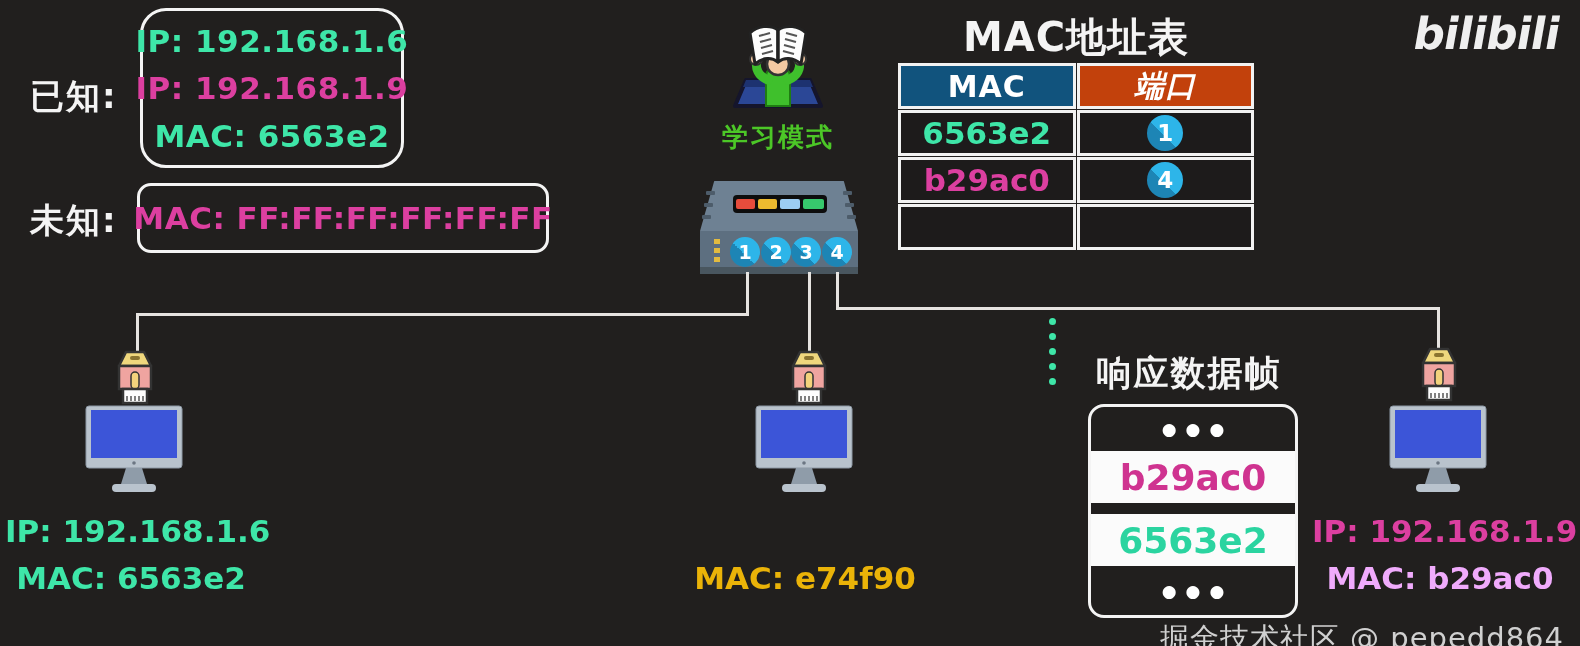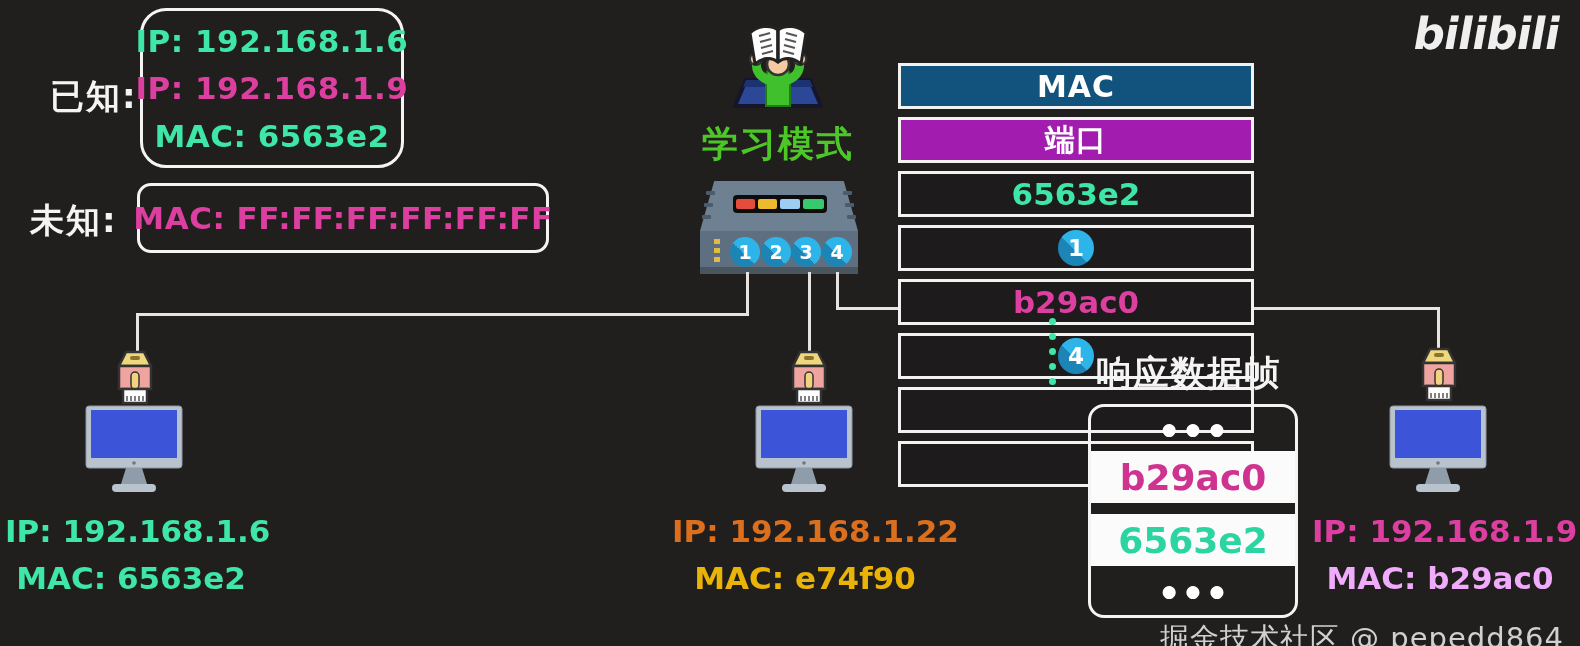--- a/index.html
+++ b/index.html
@@ -13,21 +13,21 @@
 
   
   .side-label{font-size:34px;font-weight:bold;color:#f4f4f4;letter-spacing:2px;}
   .round-box{
     border:3px solid #f4f4f4;border-radius:26px;background:transparent;
     display:flex;flex-direction:column;justify-content:space-evenly;align-items:center;
   }
   .box-line{font-size:31px;font-weight:bold;letter-spacing:.5px;white-space:nowrap;}
 
   
-  .learning-label{font-size:36px;font-weight:bold;text-align:center;letter-spacing:2px;}
+  .learning-label{font-size:26px;font-weight:bold;text-align:center;letter-spacing:2px;}
 
   
   .switch{width:158px;height:93px;}
   .sw-top{position:absolute;left:0;top:0;width:158px;height:50px;background:#6e8193;
     clip-path:polygon(9% 0,91% 0,100% 100%,0 100%);}
   .sw-notch{position:absolute;width:9px;height:4px;background:#4d5c6a;border-radius:1px;}
   .sw-panel{position:absolute;left:33px;top:14px;width:94px;height:18px;background:#0d0d0d;
     border-radius:4px;display:flex;align-items:center;gap:3px;padding:0 3px;box-sizing:border-box;}
   .sw-bar{height:10px;border-radius:2px;}
   .sw-front{position:absolute;left:0;top:50px;width:158px;height:36px;background:#5d6f80;}
@@ -36,21 +36,21 @@
   .port-badge{position:absolute;width:30px;height:30px;border-radius:50%;
     background:linear-gradient(225deg,#2db5e9 55%,#1d85b5 55%);
     display:flex;align-items:center;justify-content:center;
     color:#fff;font-size:19px;font-weight:bold;}
 
   
   .cable{position:absolute;background:#e6e3e0;}
 
   
   .table-title{font-size:40px;font-weight:bold;color:#f4f4f4;text-align:center;letter-spacing:1px;}
-  .mac-table{display:grid;grid-template-columns:1fr;gap:8px;width:356px;}
+  .mac-table{display:grid;grid-template-columns:1fr 1fr;gap:1px;width:356px;}
   .mt-cell{border:3px solid #f2f2f2;height:40px;display:flex;align-items:center;justify-content:center;
     background:#1d1b1b;}
   .mt-head{font-size:30px;font-weight:bold;color:#fff;letter-spacing:1px;}
   .mt-mac{font-size:31px;font-weight:bold;}
   .tbl-port-badge{width:36px;height:36px;border-radius:50%;
     background:linear-gradient(225deg,#2db5e9 55%,#1d85b5 55%);
     display:flex;align-items:center;justify-content:center;color:#fff;font-size:23px;font-weight:bold;}
 
   
   .channel-name{font-size:31px;color:#e3e3e3;letter-spacing:2px;}
@@ -72,21 +72,21 @@
   .pc-text{font-size:31px;font-weight:bold;text-align:center;white-space:nowrap;}
 
   
   .watermark{font-size:29px;color:#d0d0d0;letter-spacing:1px;}
 </style>
 </head>
 <body>
 
 <div id="stage">
 
-  <div class="abs side-label" style="left:30px;top:74px;margin-left:20px;">已知:</div>
+  <div class="abs side-label" style="left:30px;top:74px;">已知:</div>
   <div class="abs round-box" style="left:140px;top:8px;width:258px;height:154px;">
     <div class="box-line" style="color: rgb(62, 230, 168);">IP: 192.168.1.6</div>
     <div class="box-line" style="color: rgb(220, 63, 160);">IP: 192.168.1.9</div>
     <div class="box-line" style="color: rgb(62, 230, 168);">MAC: 6563e2</div>
   </div>
 
   <div class="abs side-label" style="left:30px;top:198px;">未知:</div>
   <div class="abs round-box" style="left:137px;top:183px;width:406px;height:64px;border-radius:14px;">
     <div class="box-line" style="color: rgb(220, 63, 160);">MAC: FF:FF:FF:FF:FF:FF</div>
   </div>
@@ -134,23 +134,24 @@
   </div>
 
   <div class="cable" style="left:746px;top:272px;width:3px;height:43px;"></div>
   <div class="cable" style="left:136px;top:313px;width:613px;height:3px;"></div>
   <div class="cable" style="left:136px;top:313px;width:3px;height:42px;"></div>
   <div class="cable" style="left:808px;top:272px;width:3px;height:80px;"></div>
   <div class="cable" style="left:836px;top:272px;width:3px;height:37px;"></div>
   <div class="cable" style="left:836px;top:307px;width:604px;height:3px;"></div>
   <div class="cable" style="left:1437px;top:307px;width:3px;height:42px;"></div>
 
+  <div class="abs table-title" style="left:898px;top:10px;width:356px;">MAC地址表</div>
   <div class="abs mac-table" style="left:898px;top:63px;">
     <div class="mt-cell mt-head" style="background:#11537d;">MAC</div>
-    <div class="mt-cell mt-head" style="background:#a21caf;">端口</div>
+    <div class="mt-cell mt-head" style="background:#c2410c;font-style:italic;">端口</div>
 
     <div class="mt-cell mt-mac" style="color: rgb(62, 230, 168);">6563e2</div>
     <div class="mt-cell">
       <span class="tbl-port-badge">1</span>
     </div>
 
     <div class="mt-cell mt-mac" style="color: rgb(220, 63, 160);">b29ac0</div>
     <div class="mt-cell">
       <span class="tbl-port-badge">4</span>
     </div>
@@ -204,21 +205,20 @@
     <rect x="10" y="39" width="24" height="14" fill="#fdfdfd" stroke="#333" stroke-width="2.5"></rect>
     <path d="M14 46 v5 M18 46 v5 M22 46 v5 M26 46 v5 M30 46 v5" stroke="#555" stroke-width="1.5"></path>
   </svg>
   <svg class="abs" style="left:752px;top:404px;" width="104" height="92" viewBox="0 0 100 92">
     <rect x="2" y="2" width="96" height="62" rx="3" fill="#b9c3cd" stroke="#8d98a4"></rect>
     <rect x="7" y="6" width="86" height="48" fill="#3c55d8"></rect>
     <circle cx="50" cy="59" r="1.8" fill="#6c7683"></circle>
     <path d="M42 64 L58 64 L63 80 L37 80 Z" fill="#8f9ca9"></path>
     <rect x="28" y="80" width="44" height="8" rx="4" fill="#b9c3cd"></rect>
   </svg>
-  <div class="abs pc-text" style="left: 672px; top: 513px; width: 266px; color: rgb(220, 111, 29);">IP: 192.168.1.22</div>
   <div class="abs pc-text" style="left: 672px; top: 560px; width: 266px; color: #eab308;">MAC: e74f90</div>
 
   <svg class="abs" style="left:1416px;top:347px;" width="46" height="56" viewBox="0 0 44 56">
     <path d="M13 2 h18 l7 14 h-32 Z" fill="#efd77d" stroke="#333" stroke-width="2.5" stroke-linejoin="round"></path>
     <rect x="17" y="6" width="10" height="4" rx="2" fill="#8a7430"></rect>
     <rect x="6" y="16" width="32" height="23" fill="#efa4a0" stroke="#333" stroke-width="2.5"></rect>
     <rect x="18" y="22" width="8" height="17" rx="4" fill="#f2d27c" stroke="#333" stroke-width="1.5"></rect>
     <rect x="10" y="39" width="24" height="14" fill="#fdfdfd" stroke="#333" stroke-width="2.5"></rect>
     <path d="M14 46 v5 M18 46 v5 M22 46 v5 M26 46 v5 M30 46 v5" stroke="#555" stroke-width="1.5"></path>
   </svg>

